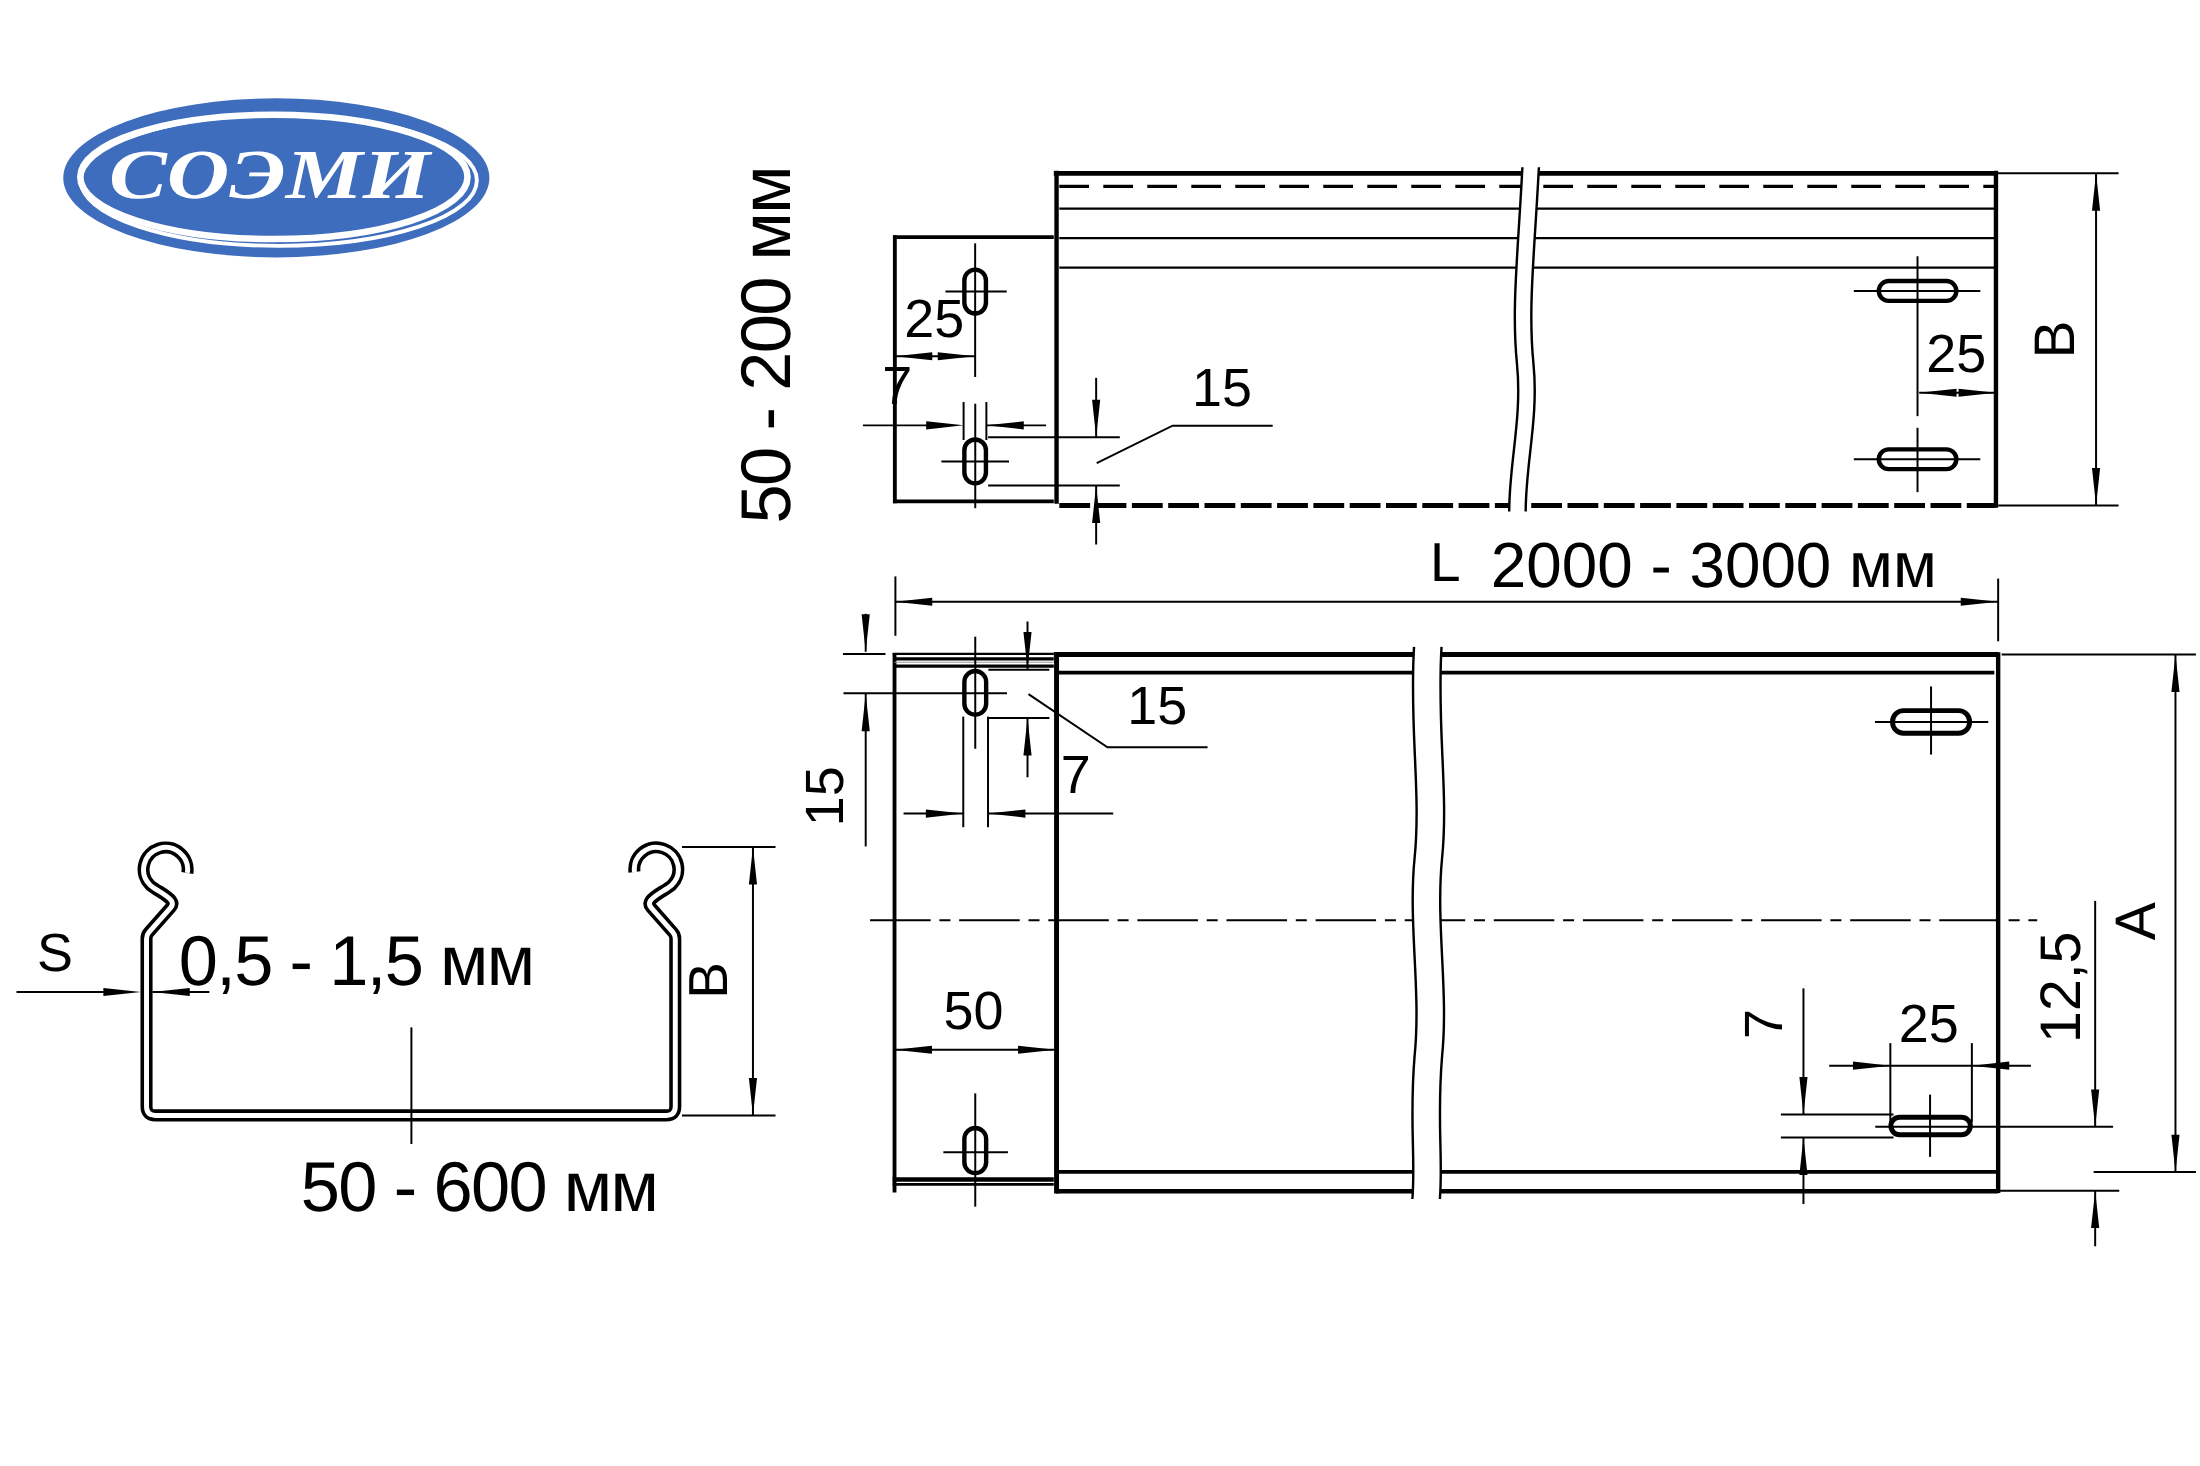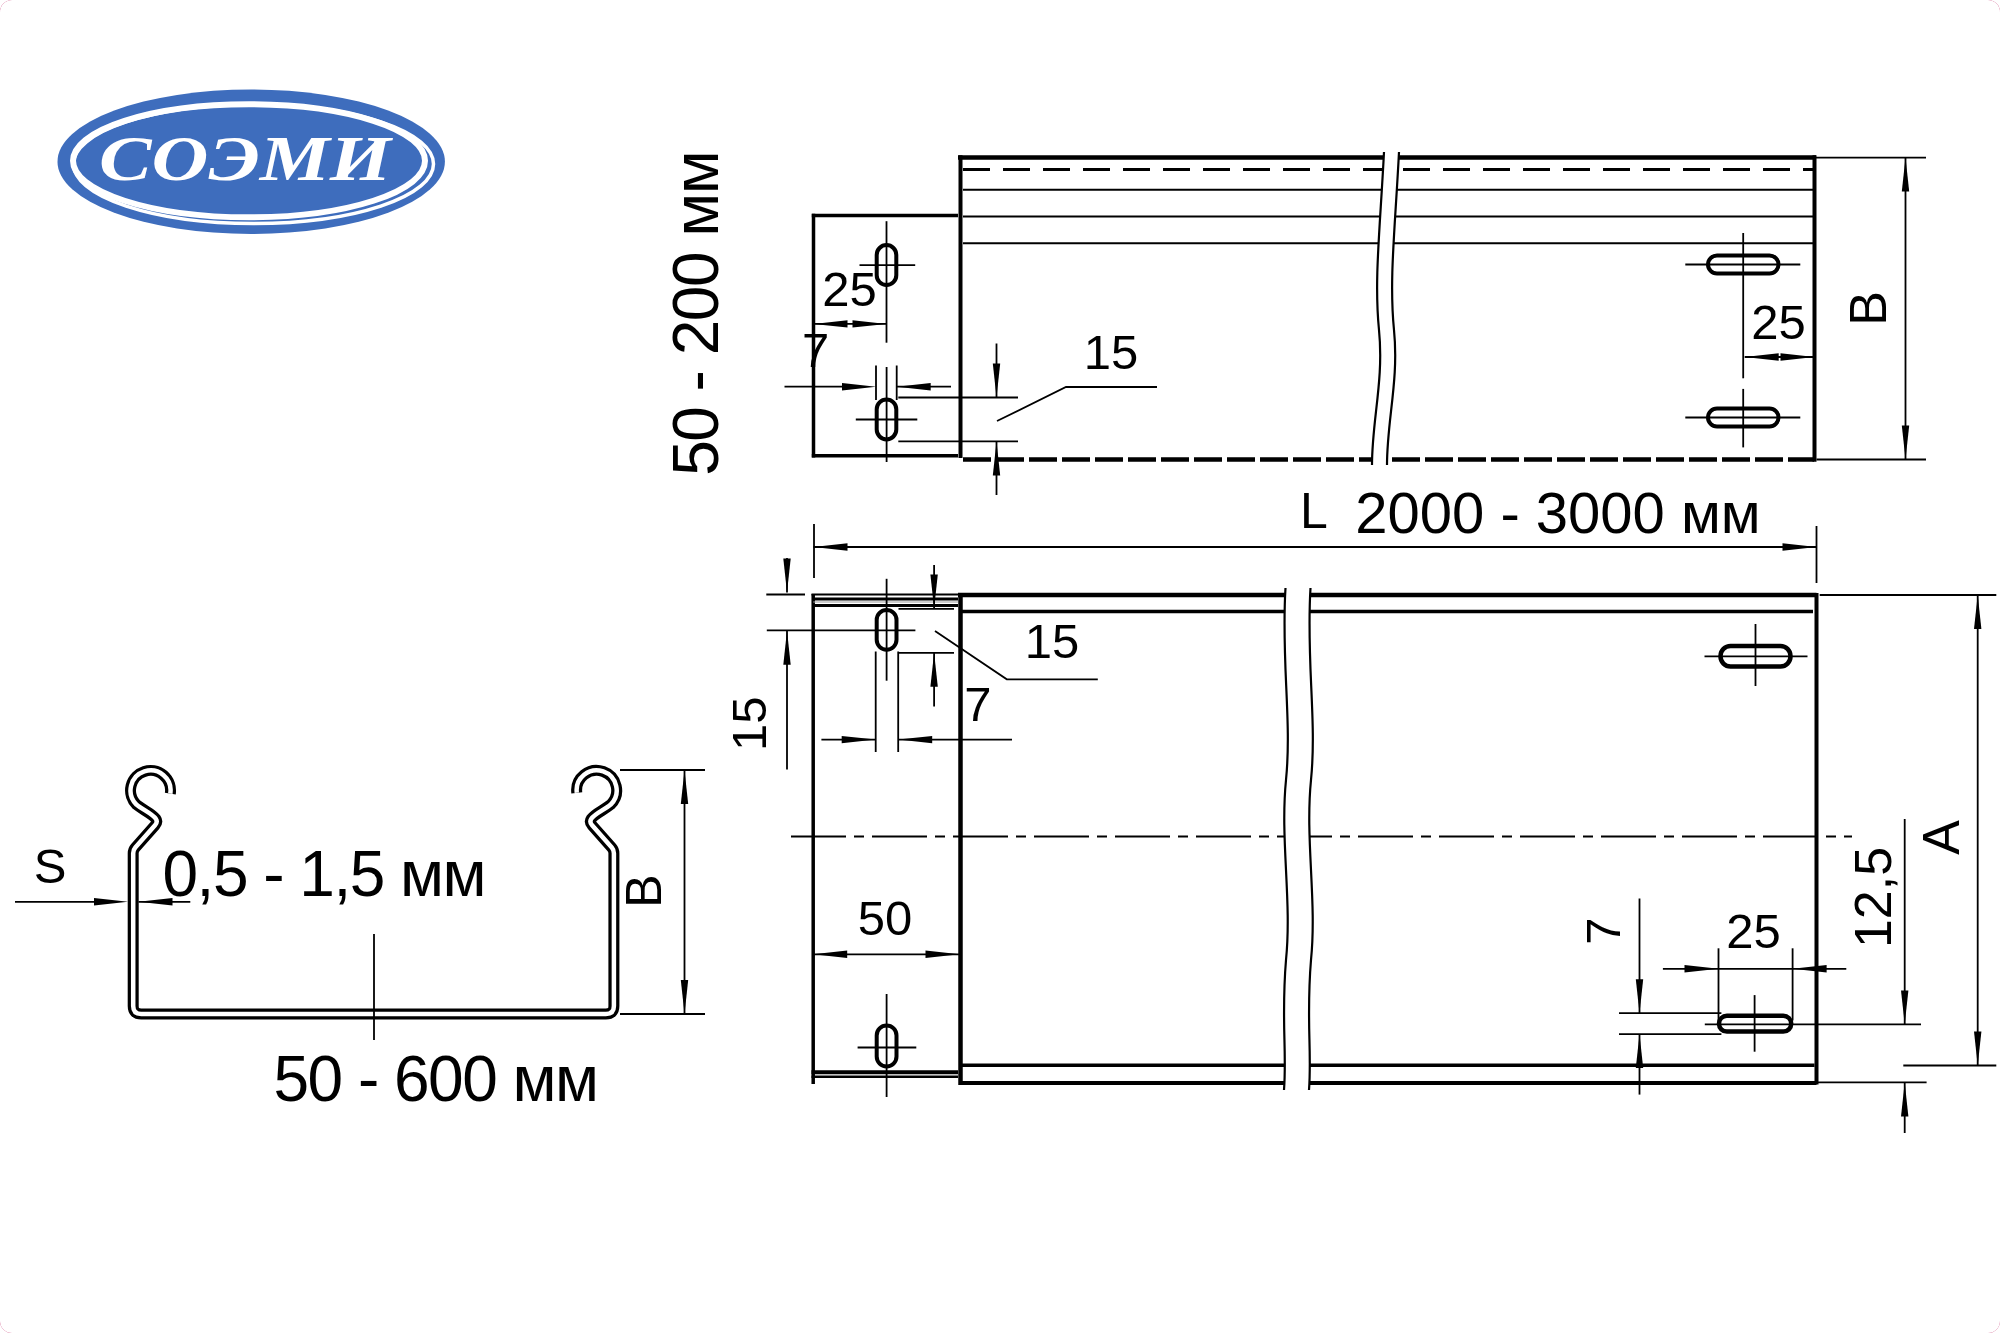--- a/index.html
+++ b/index.html
@@ -1,16 +1,16 @@
 <!DOCTYPE html>
 <html><head>
 <meta charset="utf-8">
 <style>
 html,body{margin:0;padding:0;background:#fff;}
-#page{width:2000px;height:1333px;position:relative;background:#be185d;overflow:hidden;border-radius:12px;}
+#page{width:2000px;height:1333px;position:relative;background:#be185d;overflow:hidden;}
 text{font-family:"Liberation Sans",sans-serif;fill:#000;}
 .dim{font-size:49px;}
 .rng{font-size:64px;letter-spacing:-1.5px;}
 .lbl{font-size:52px;}
 .k{stroke:#000;fill:none;}
 </style>
 </head>
 <body>
 <div id="page">
 <svg width="2000" height="1333" viewBox="0 0 2000 1333">

